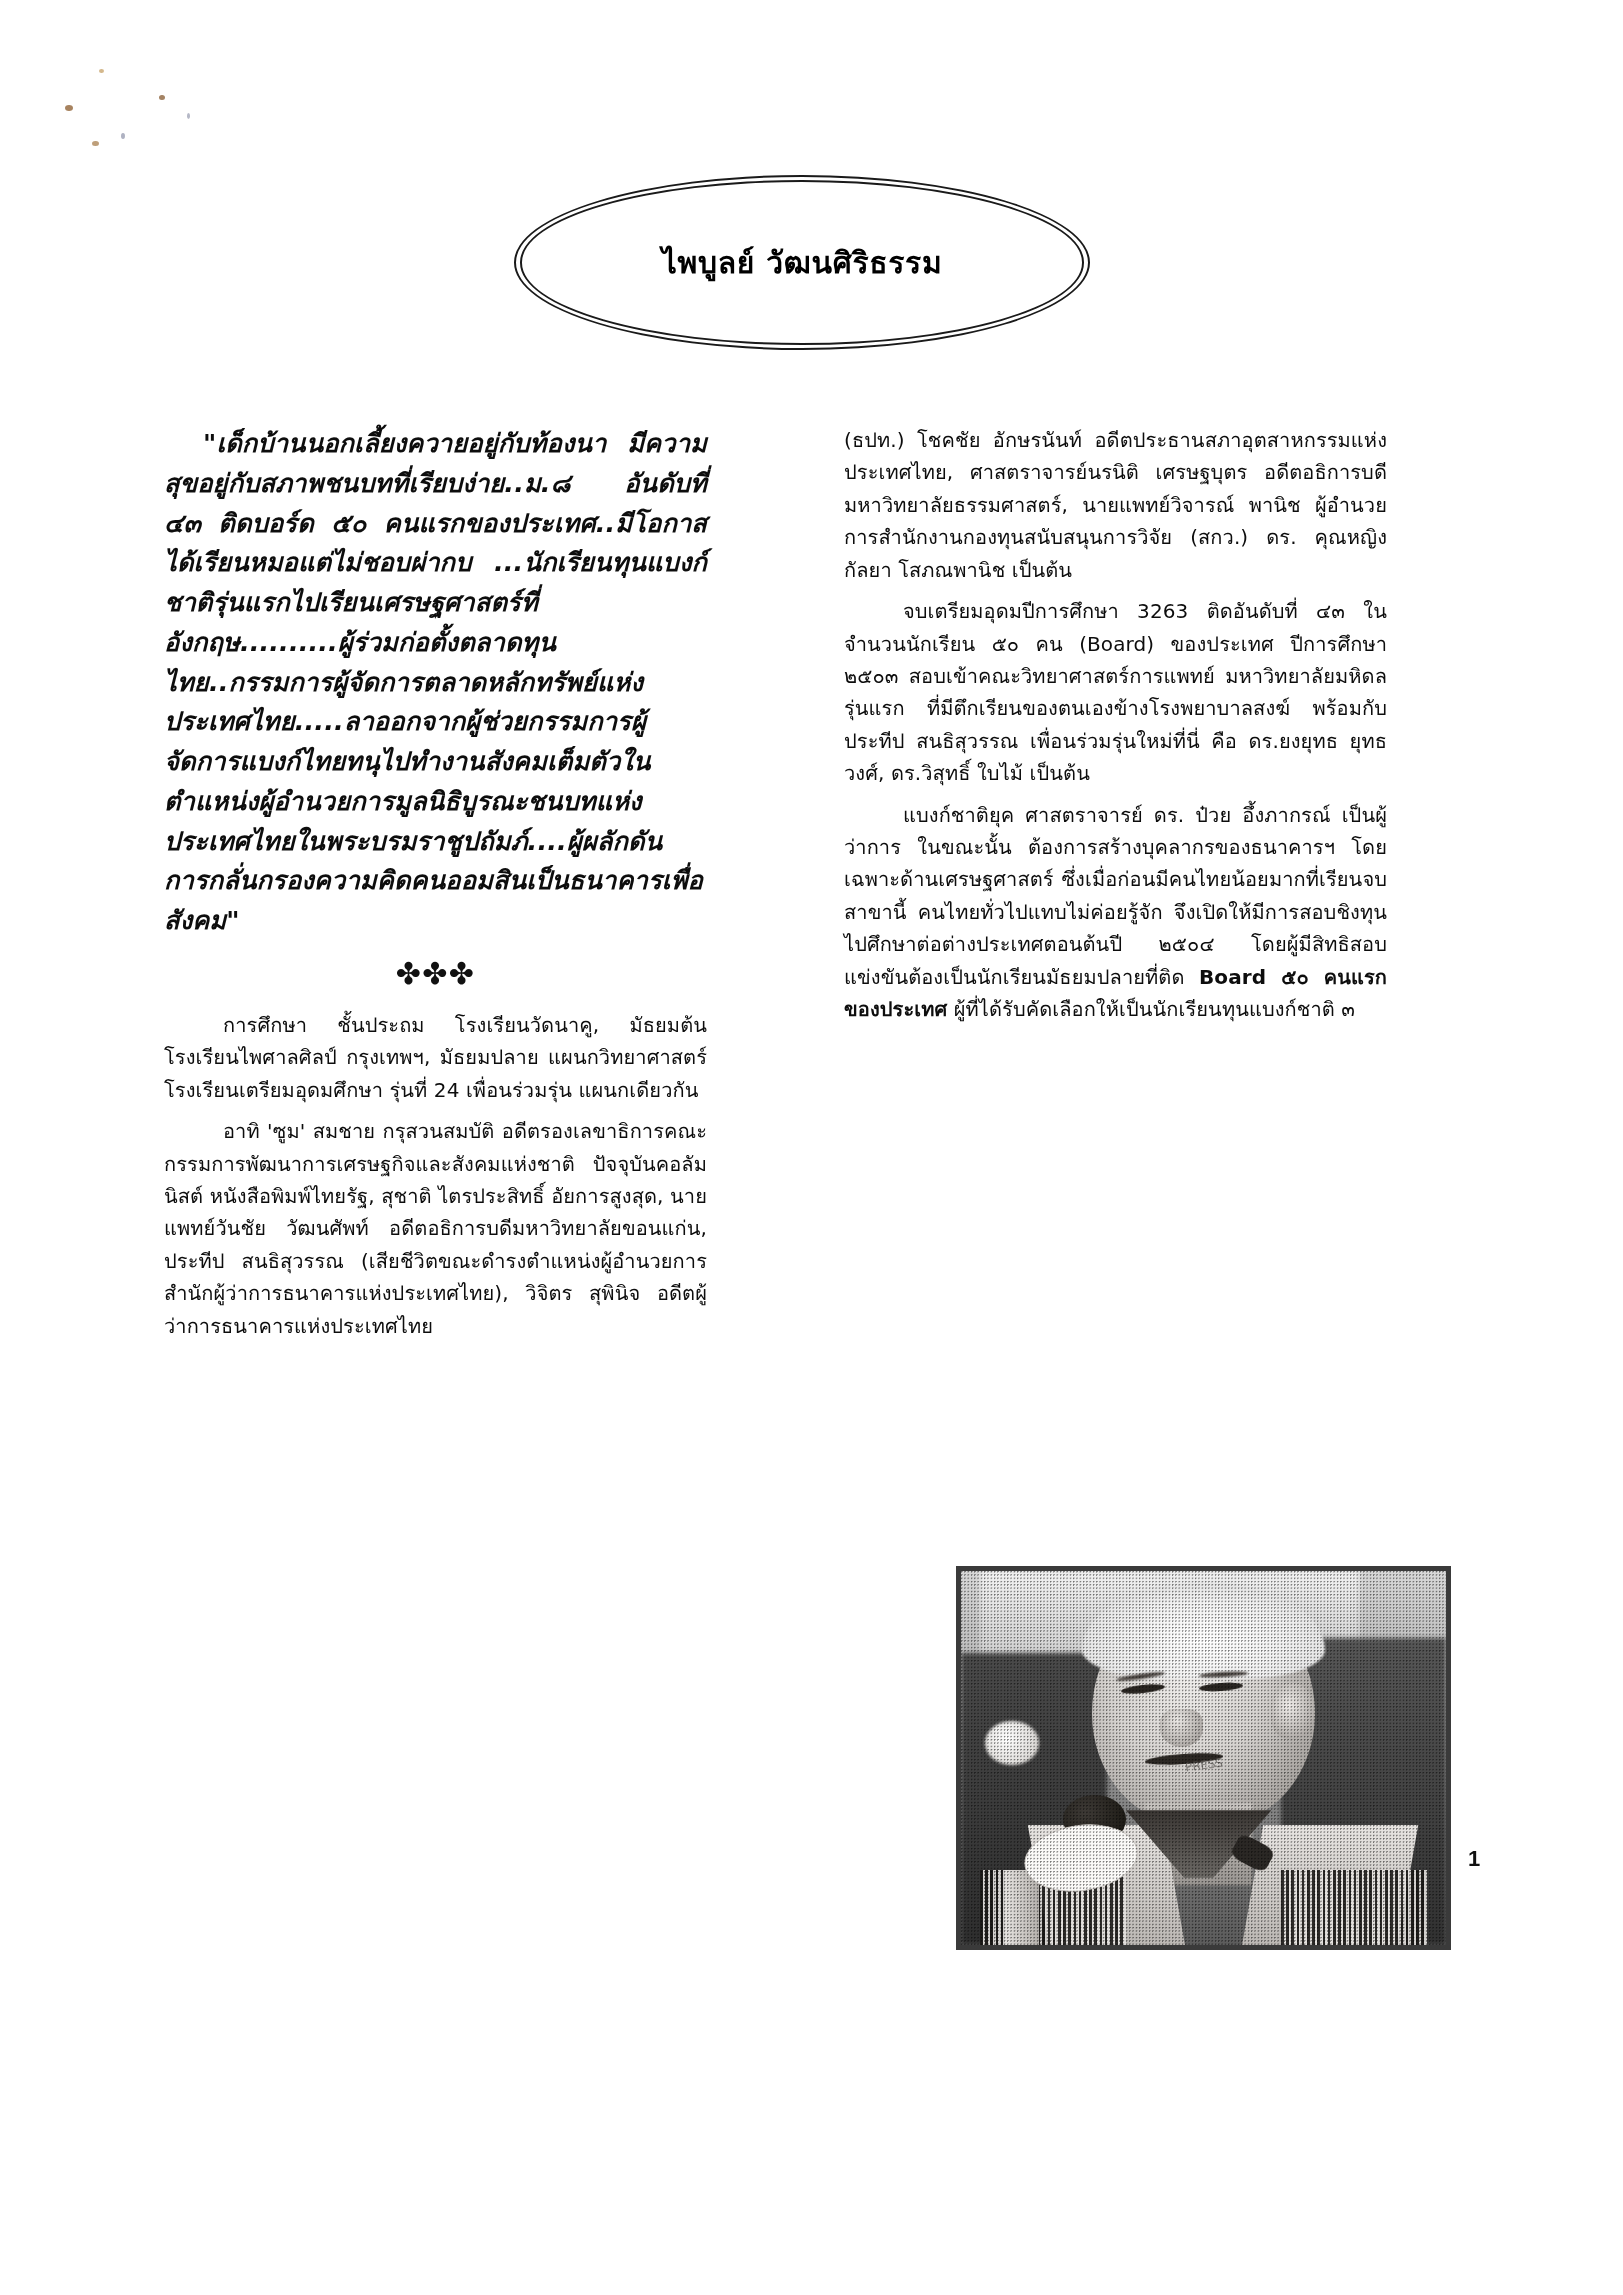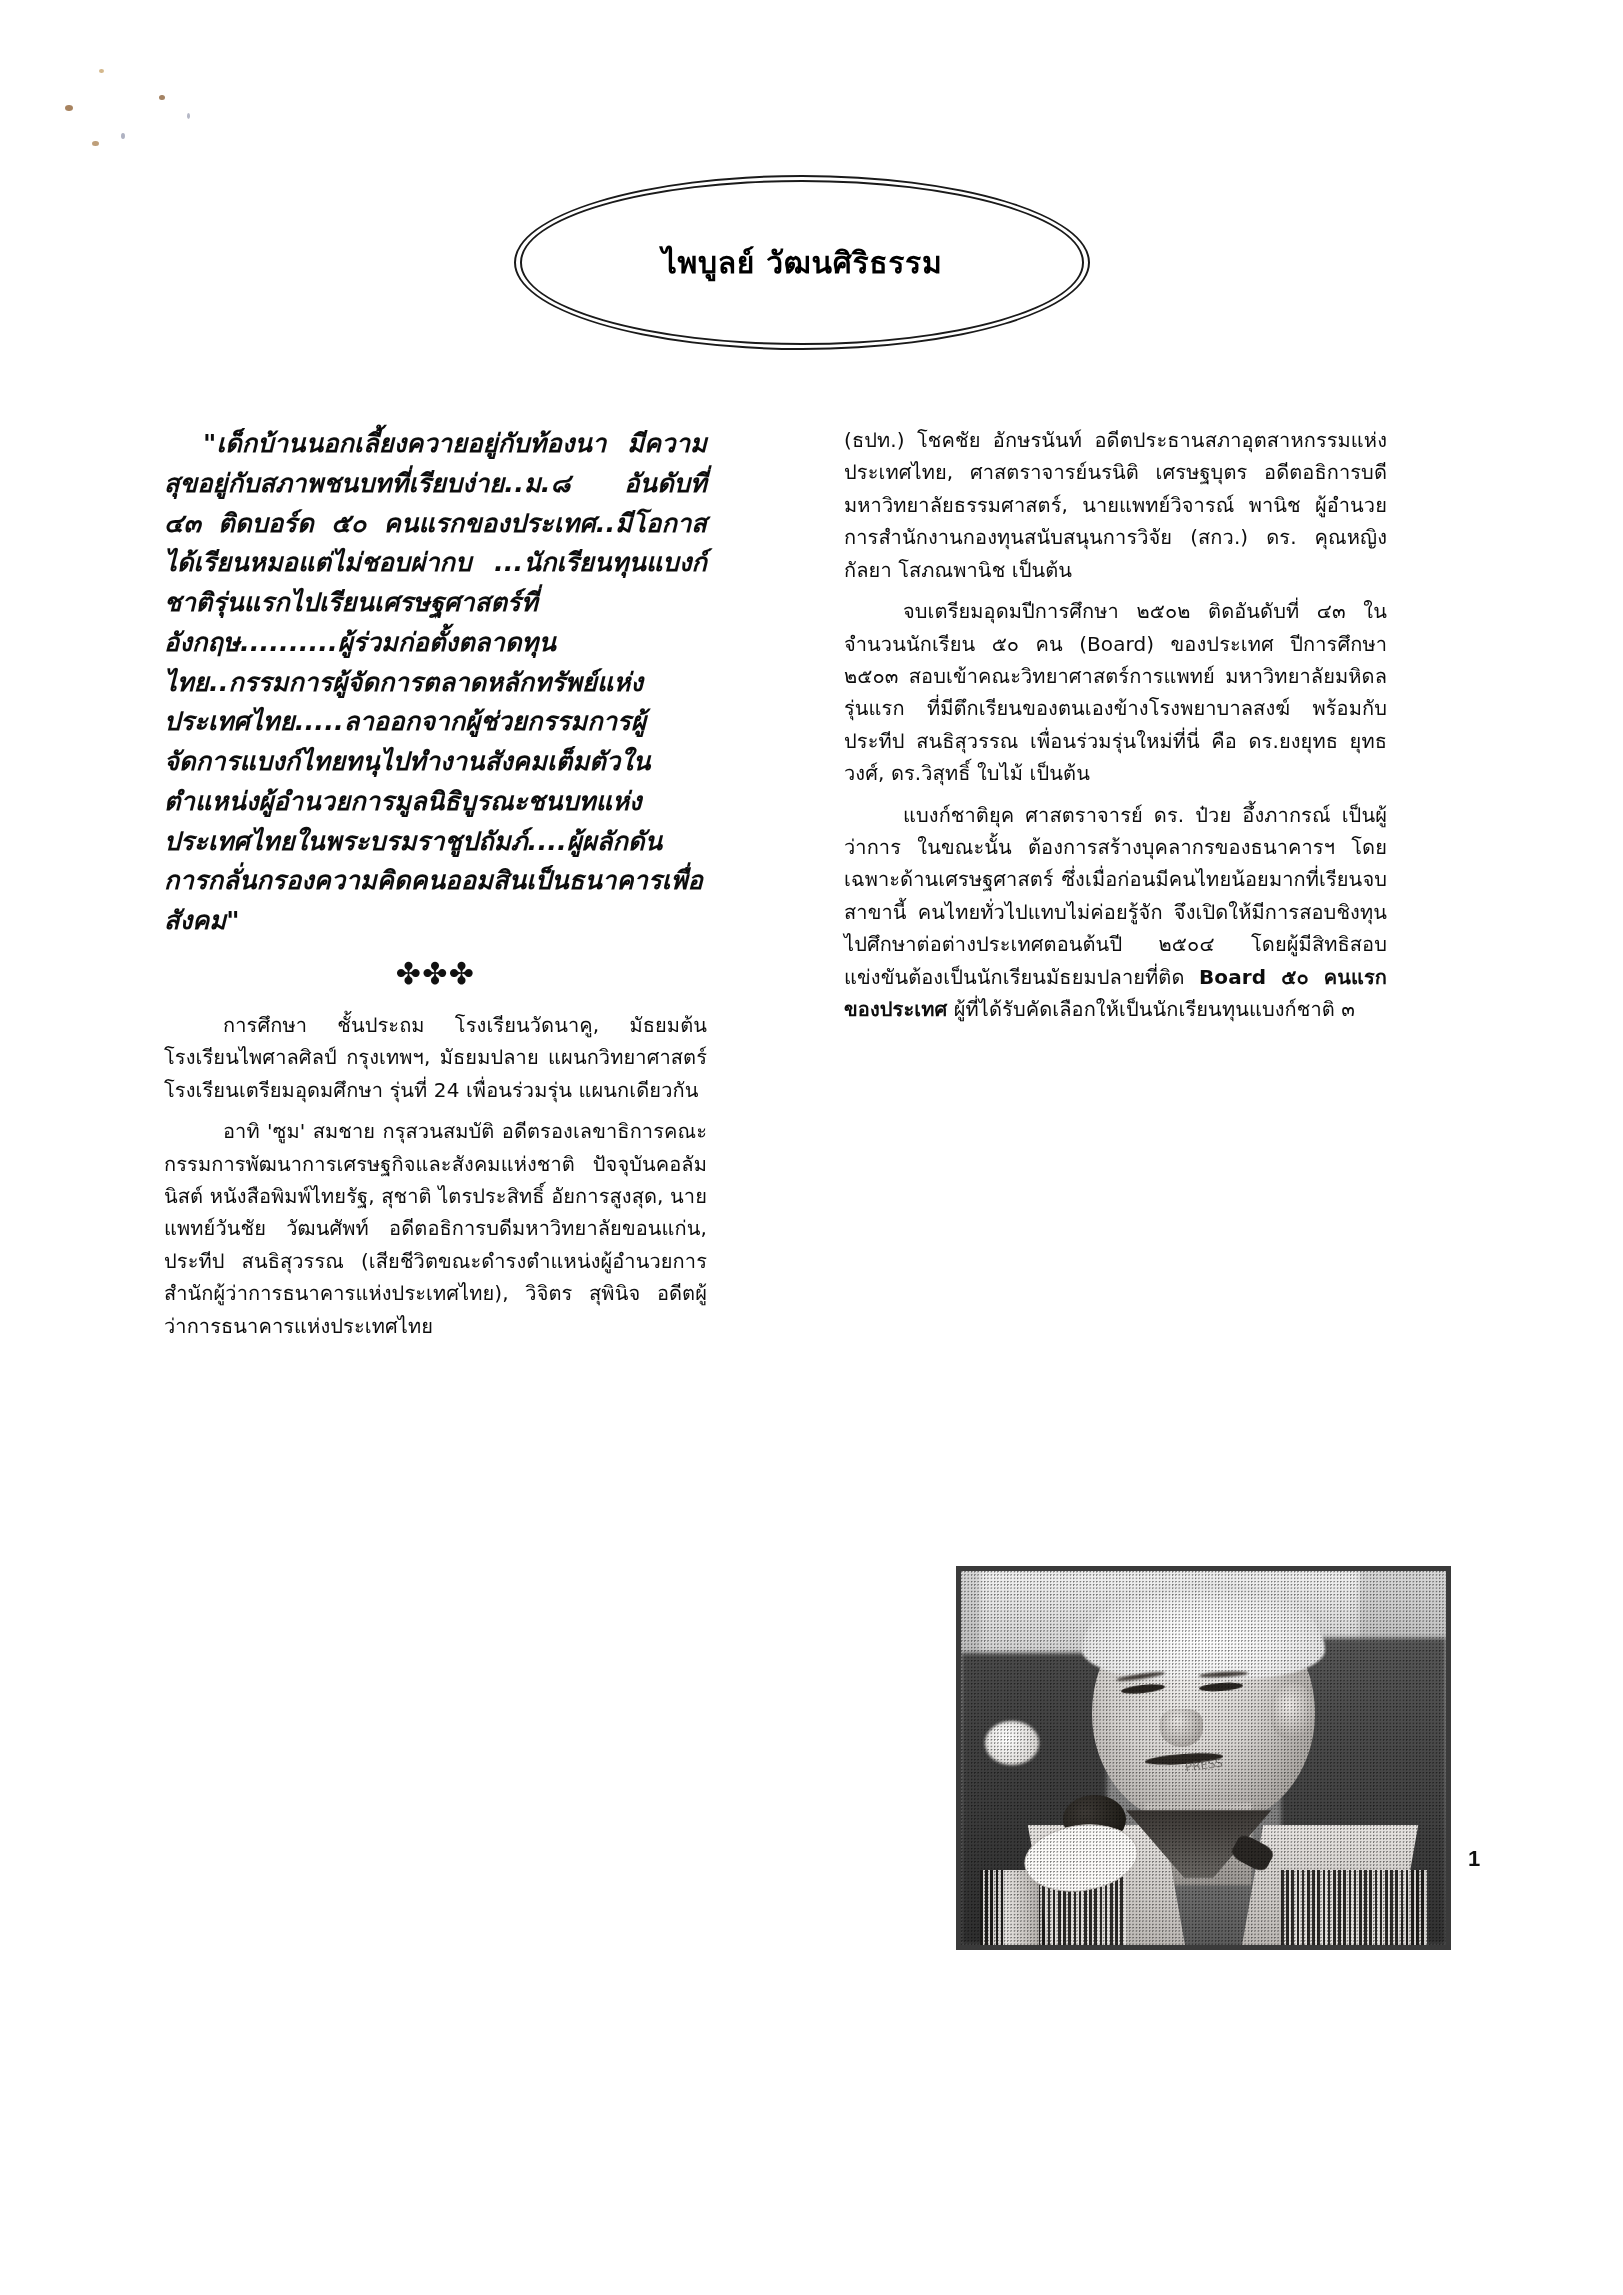--- a/index.html
+++ b/index.html
@@ -337,21 +337,21 @@
     <div class="ornament">✤✤✤</div>
 
     <p class="body">การศึกษา ชั้นประถม โรงเรียนวัดนาคู, มัธยมต้น โรงเรียนไพศาลศิลป์ กรุงเทพฯ, มัธยมปลาย แผนกวิทยาศาสตร์ โรงเรียนเตรียมอุดมศึกษา รุ่นที่ 24 เพื่อนร่วมรุ่น แผนกเดียวกัน</p>
 
     <p class="body">อาทิ 'ซูม' สมชาย กรุสวนสมบัติ อดีตรองเลขาธิการคณะกรรมการพัฒนาการเศรษฐกิจและสังคมแห่งชาติ ปัจจุบันคอลัมนิสต์ หนังสือพิมพ์ไทยรัฐ, สุชาติ ไตรประสิทธิ์ อัยการสูงสุด, นายแพทย์วันชัย วัฒนศัพท์ อดีตอธิการบดีมหาวิทยาลัยขอนแก่น, ประทีป สนธิสุวรรณ (เสียชีวิตขณะดำรงตำแหน่งผู้อำนวยการสำนักผู้ว่าการธนาคารแห่งประเทศไทย), วิจิตร สุพินิจ อดีตผู้ว่าการธนาคารแห่งประเทศไทย</p>
   </div>
 
   <div class="col col-right">
     <p class="body noindent">(ธปท.) โชคชัย อักษรนันท์ อดีตประธานสภาอุตสาหกรรมแห่งประเทศไทย, ศาสตราจารย์นรนิติ เศรษฐบุตร อดีตอธิการบดี มหาวิทยาลัยธรรมศาสตร์, นายแพทย์วิจารณ์ พานิช ผู้อำนวยการสำนักงานกองทุนสนับสนุนการวิจัย (สกว.) ดร. คุณหญิงกัลยา โสภณพานิช เป็นต้น</p>
 
-    <p class="body">จบเตรียมอุดมปีการศึกษา ๒๕๐๒ ติดอันดับที่ ๔๓ ในจำนวนนักเรียน ๕๐ คน (Board) ของประเทศ ปีการศึกษา ๒๕๐๓ สอบเข้าคณะวิทยาศาสตร์การแพทย์ มหาวิทยาลัยมหิดล รุ่นแรก ที่มีตึกเรียนของตนเองข้างโรงพยาบาลสงฆ์ พร้อมกับประทีป สนธิสุวรรณ เพื่อนร่วมรุ่นใหม่ที่นี่ คือ ดร.ยงยุทธ ยุทธวงศ์, ดร.วิสุทธิ์ ใบไม้ เป็นต้น</p>
+    <p class="body">จบเตรียมอุดมปีการศึกษา 3263 ติดอันดับที่ ๔๓ ในจำนวนนักเรียน ๕๐ คน (Board) ของประเทศ ปีการศึกษา ๒๕๐๓ สอบเข้าคณะวิทยาศาสตร์การแพทย์ มหาวิทยาลัยมหิดล รุ่นแรก ที่มีตึกเรียนของตนเองข้างโรงพยาบาลสงฆ์ พร้อมกับประทีป สนธิสุวรรณ เพื่อนร่วมรุ่นใหม่ที่นี่ คือ ดร.ยงยุทธ ยุทธวงศ์, ดร.วิสุทธิ์ ใบไม้ เป็นต้น</p>
 
     <p class="body"><span>แบงก์ชาติยุค ศาสตราจารย์ ดร. ป๋วย อึ้งภากรณ์ เป็นผู้ว่าการ ในขณะนั้น ต้องการสร้างบุคลากรของธนาคารฯ โดยเฉพาะด้านเศรษฐศาสตร์ ซึ่งเมื่อก่อนมีคนไทยน้อยมากที่เรียนจบสาขานี้ คนไทยทั่วไปแทบไม่ค่อยรู้จัก จึงเปิดให้มีการสอบชิงทุนไปศึกษาต่อต่างประเทศตอนต้นปี ๒๕๐๔ โดยผู้มีสิทธิสอบแข่งขันต้องเป็นนักเรียนมัธยมปลายที่ติด </span><span class="bold-seg">Board ๕๐ คนแรกของประเทศ</span><span> ผู้ที่ได้รับคัดเลือกให้เป็นนักเรียนทุนแบงก์ชาติ ๓</span></p>
   </div>
 
   <div class="photo-frame">
     <div class="photo-inner">
       <div class="bg-light-top"></div>
       <div class="bg-dark-left"></div>
       <div class="bg-dark-right"></div>
       <div class="blur-orb"></div>

